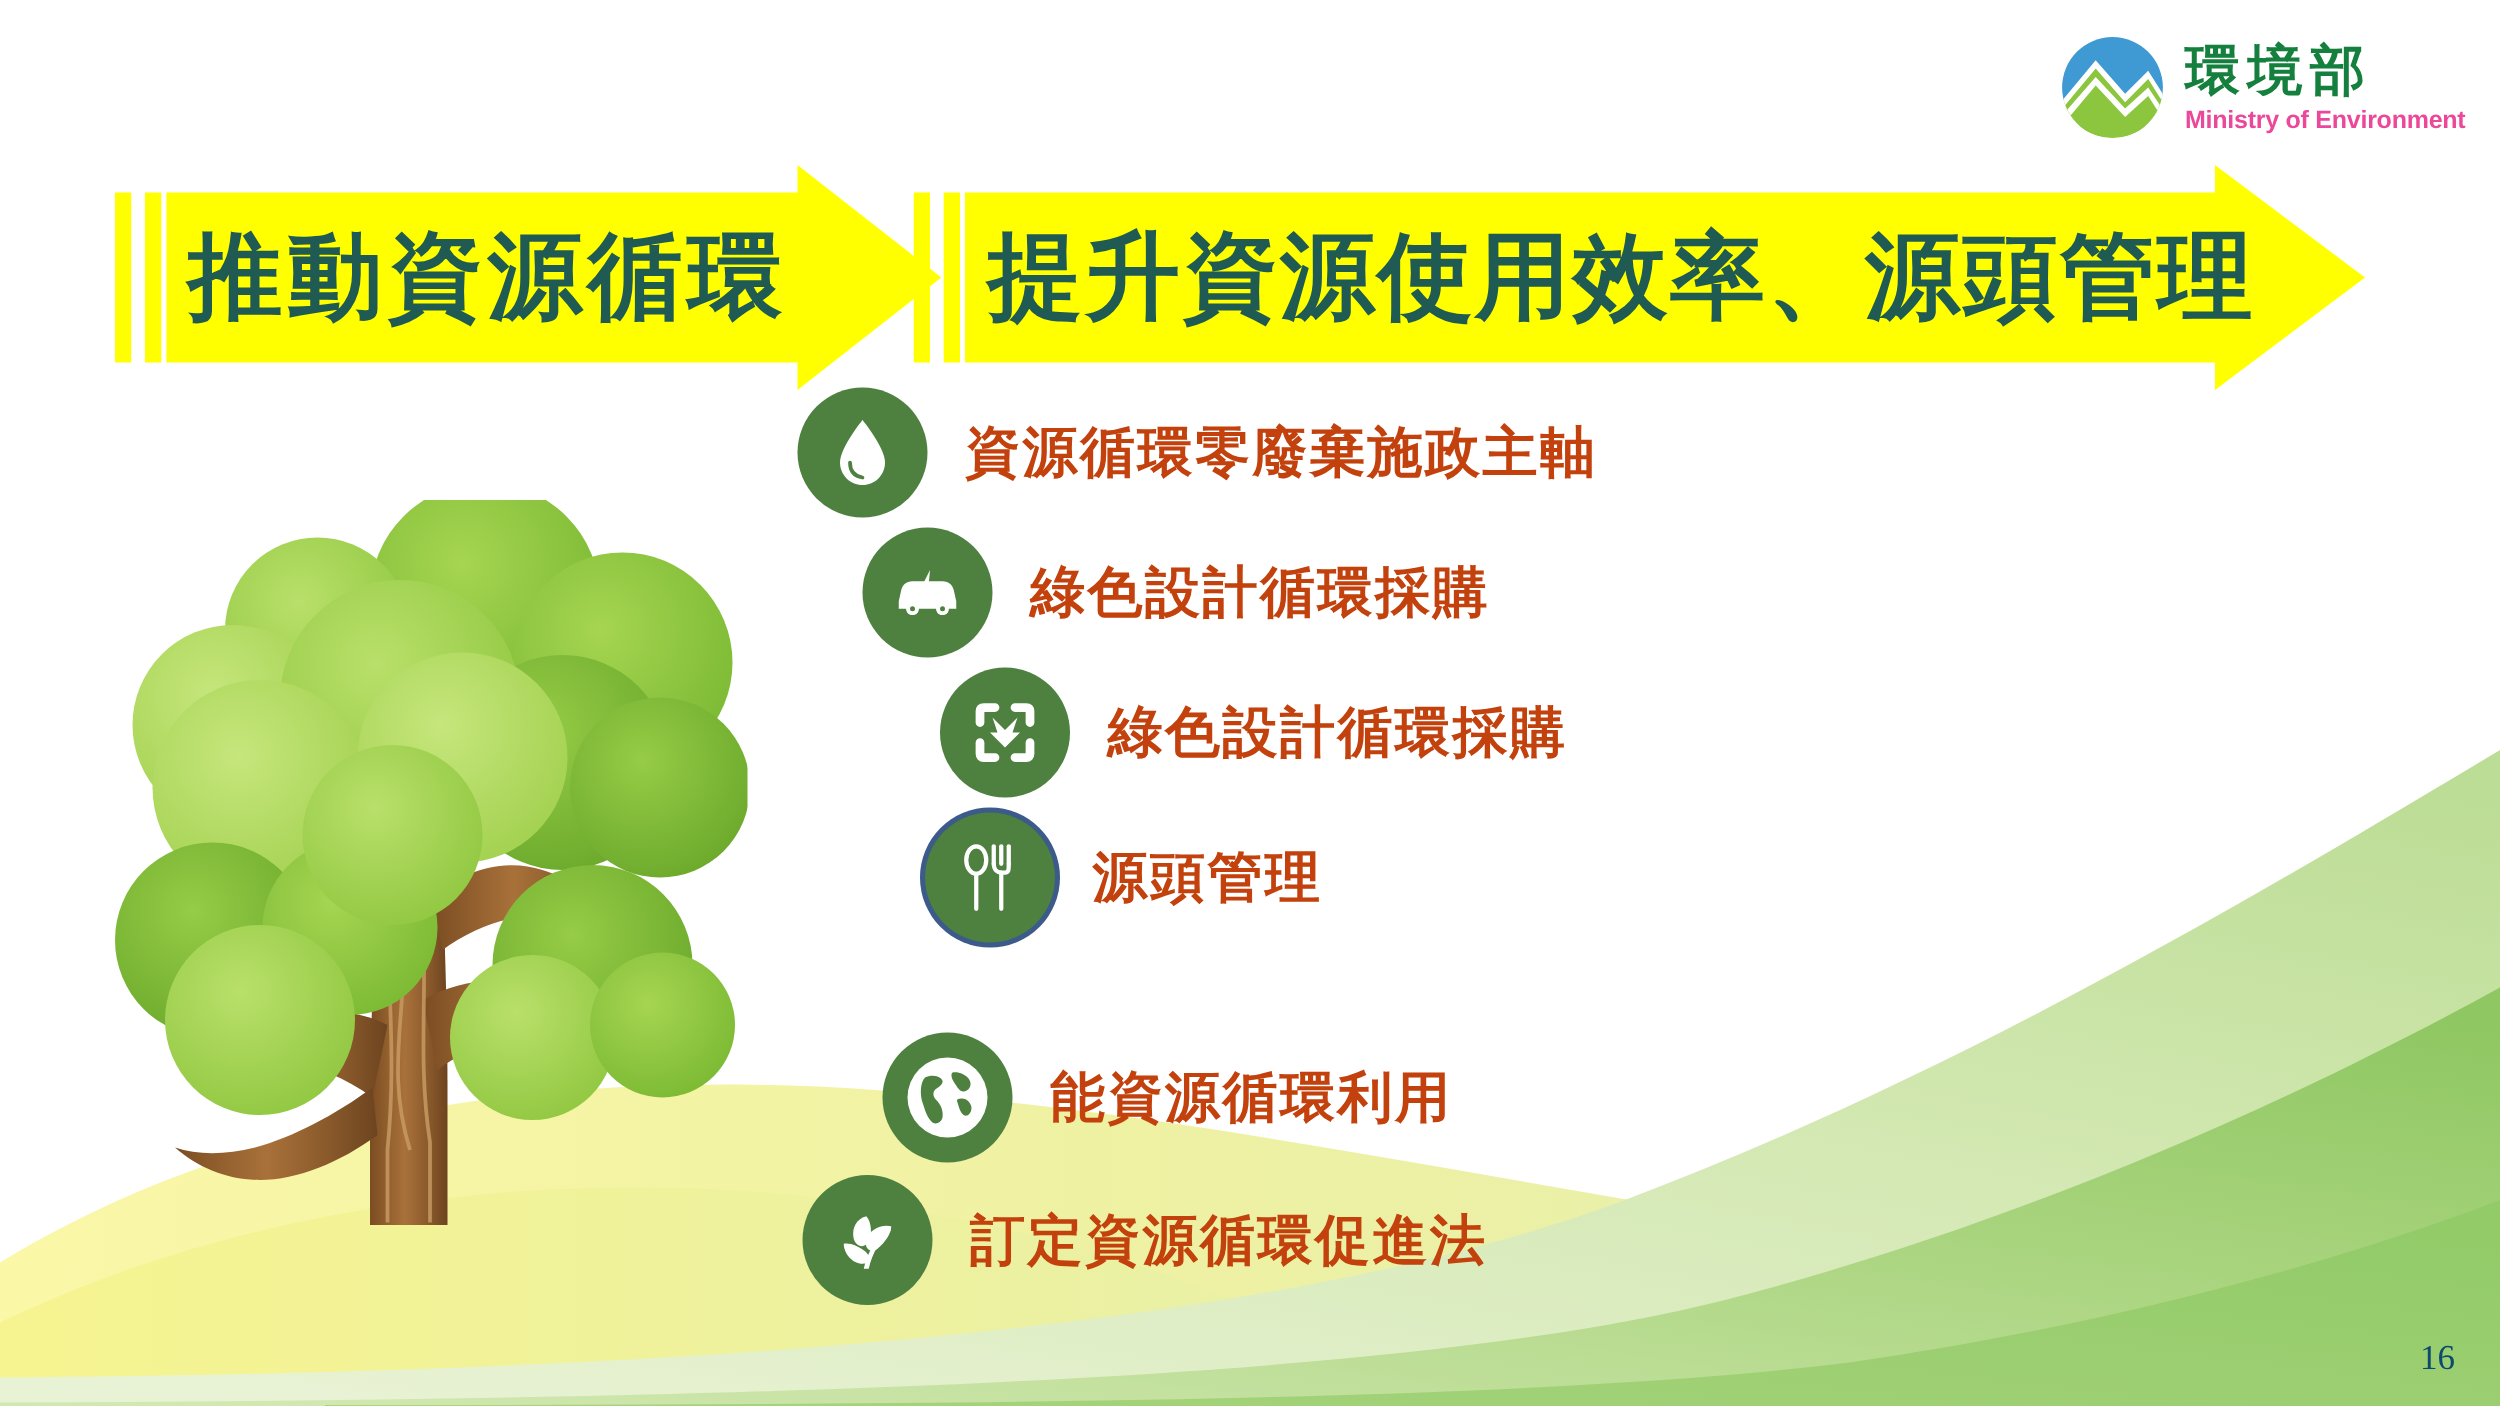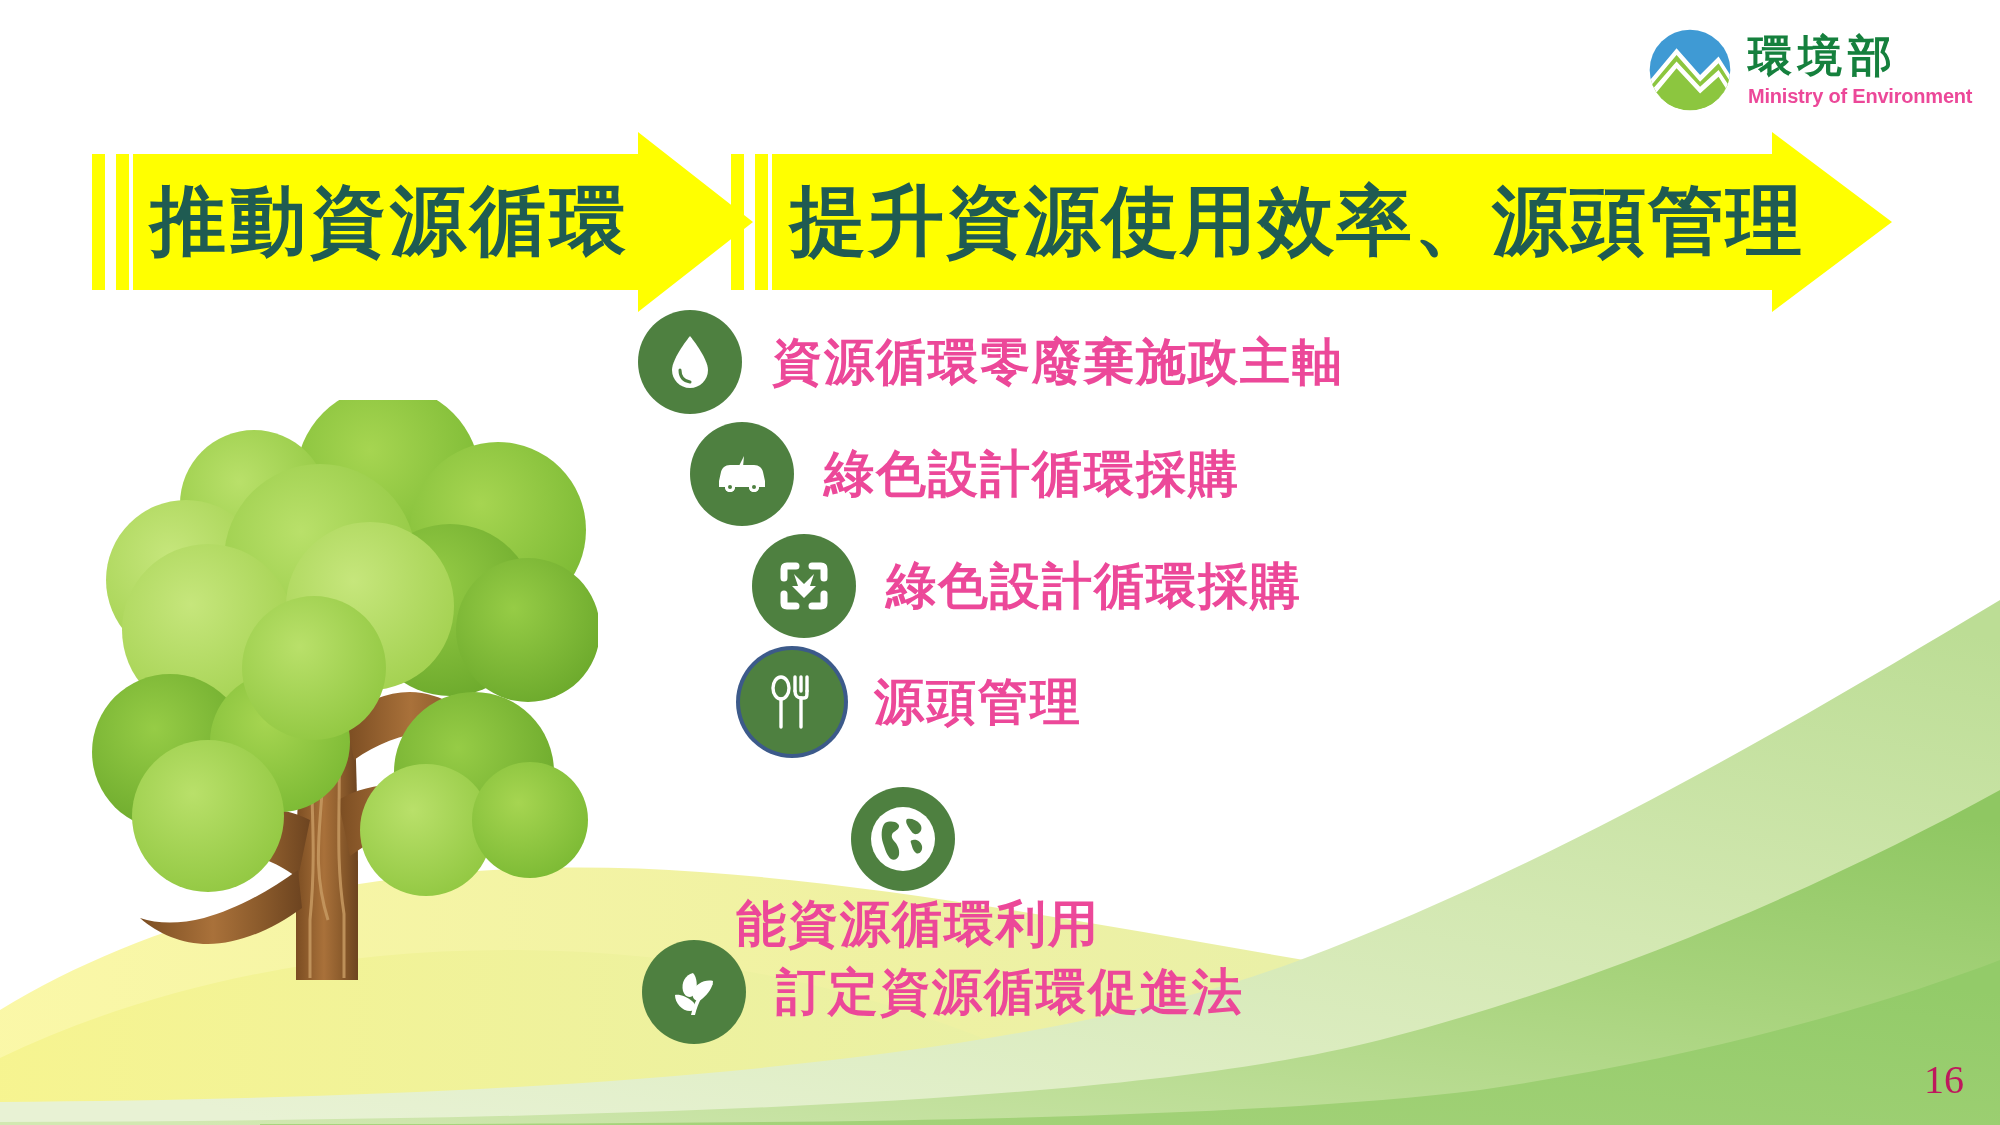--- a/index.html
+++ b/index.html
@@ -102,36 +102,36 @@
     display: flex;
     align-items: center;
     justify-content: center;
     flex: 0 0 auto;
   }
   .bullet .icon-circle.ringed {
     box-shadow: 0 0 0 4px #3c5a8a;
   }
   .bullet .btext {
     margin-left: 30px;
-    color: #ec4899;
+    color: #c2410c;
     font-family: "DejaVu Sans", "Liberation Sans", sans-serif;
     font-weight: 700;
-    font-size: 50px;
+    font-size: 44px;
     letter-spacing: 2px;
     white-space: nowrap;
     text-align: right;
   }
 
   
   .page-no {
     position: absolute;
     right: 36px;
     bottom: 22px;
-    color: #be185d;
-    font-size: 40px;
+    color: #0c4a6e;
+    font-size: 28px;
     font-family: "Liberation Serif","DejaVu Serif",serif;
   }
 </style>
 </head>
 <body>
 
 <div id="slide">
 
   <svg class="bg-layer" width="2000" height="1125" viewBox="0 0 2000 1125">
     <defs>
@@ -329,21 +329,21 @@
             <path d="M44,6 L44,20"></path>
             <path d="M32,6 L32,20"></path>
             <path d="M32,20 C32,25 35,27 38,27 L41,27 C44,27 44,25 44,20"></path>
             <path d="M38,27 L38,56"></path>
           </g>
         </svg>
       </span>
       <span class="btext">源頭管理</span>
     </div>
 
-    <div class="bullet" style="left:706px; top:787px;flex-direction:column;">
+    <div class="bullet" style="left:706px; top:826px;">
       <span class="icon-circle">
         <svg width="84" height="84" viewBox="0 0 84 84">
           <circle cx="42" cy="42" r="32" fill="#ffffff"></circle>
           <g fill="#4e8040">
             <path d="M24,26 C28,24 34,24 37,27 C40,30 36,33 33,35 C30,37 30,41 33,44 C36,47 39,52 38,58 C37,62 33,64 30,62 C26,59 24,52 22,46 C20,40 20,30 24,26 Z"></path>
             <path d="M46,22 C50,21 56,23 59,27 C62,31 60,36 56,37 C52,38 50,34 48,31 C46,28 44,24 46,22 Z"></path>
             <path d="M52,43 C56,42 60,45 61,49 C62,54 58,58 55,56 C52,54 51,49 50,46 C49,44 50,43 52,43 Z"></path>
           </g>
         </svg>
       </span>

